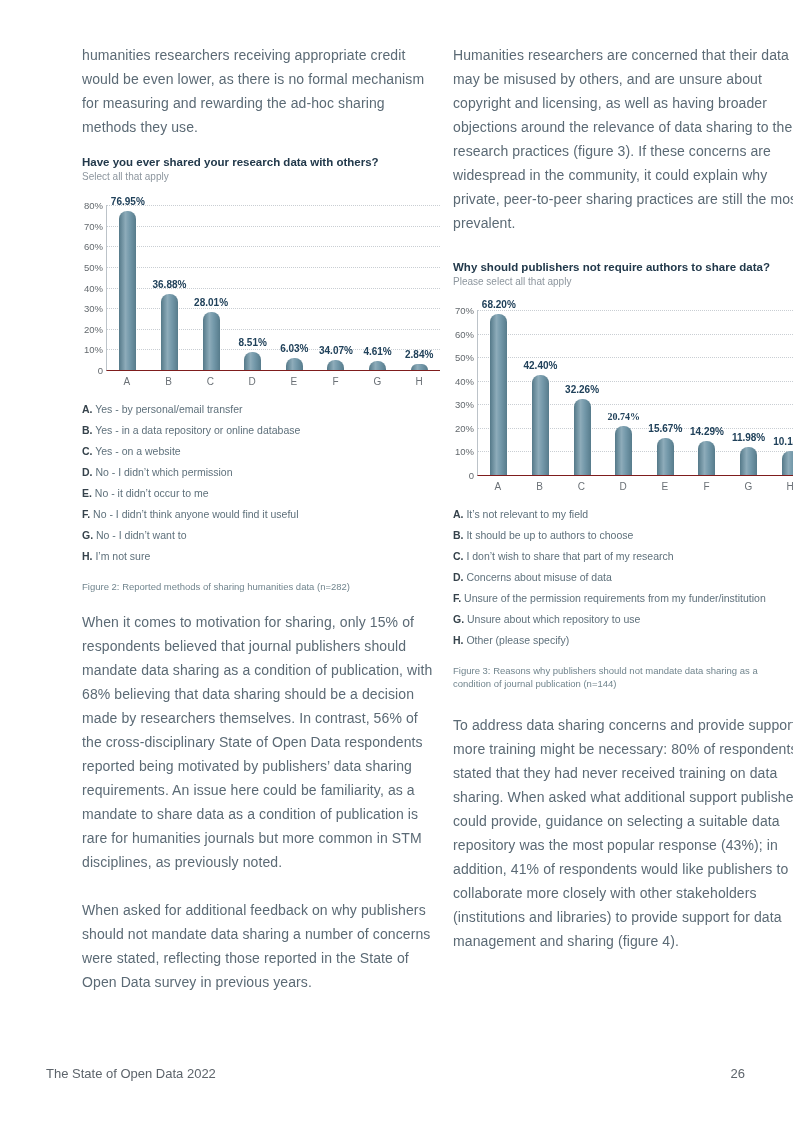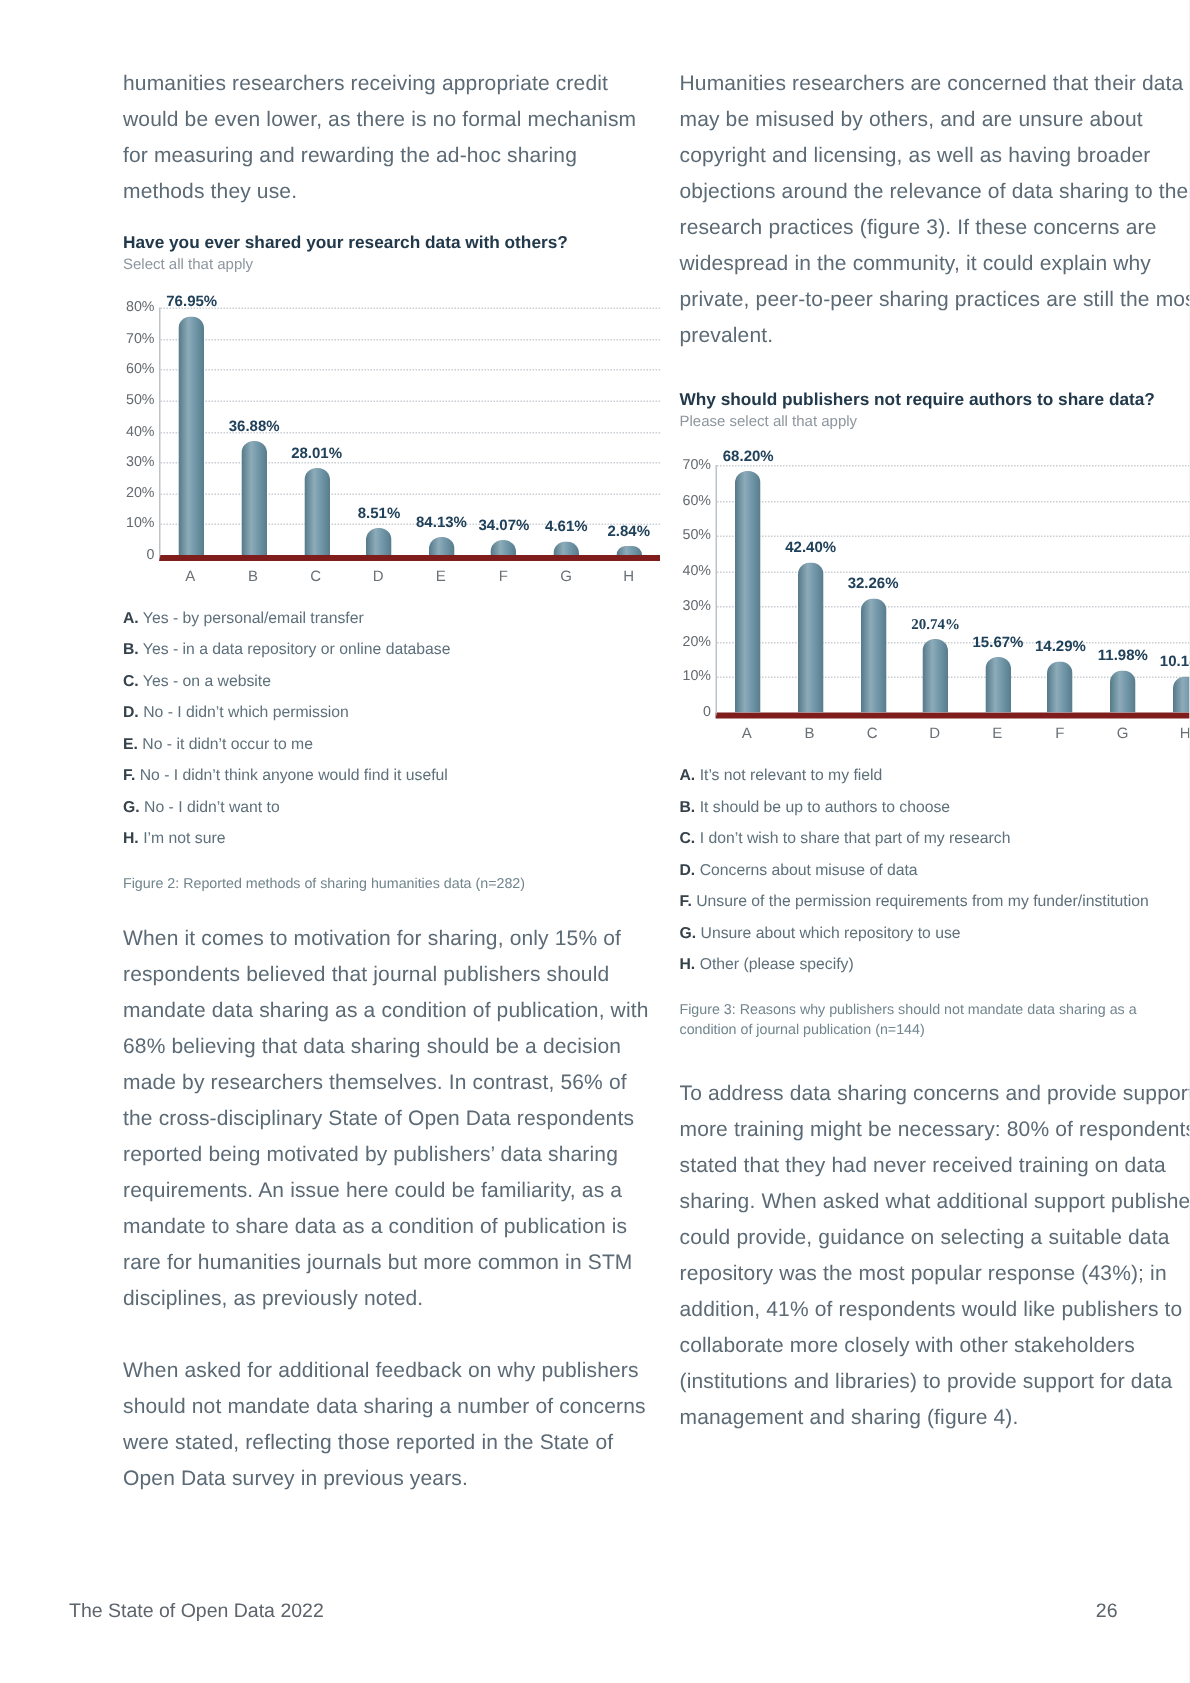--- a/index.html
+++ b/index.html
@@ -39,21 +39,21 @@
     line-height: 13px;
     margin-top: 1px;
   }
 
   .chart { margin-top: 8px; padding-left: 24px; position: relative; }
   .plot {
     position: relative;
     height: 165px;
     margin-top: 22px;
     border-left: 1px solid #bcc3c9;
-    border-bottom: 4px solid #7f1d1d;
+    border-bottom: 1px solid #7f1d1d;
   }
   .gridline {
     position: absolute; left: 0; right: 0; height: 0;
     border-top: 1px dotted #c9ced3;
   }
   .y-tick {
     position: absolute;
     left: -26px; width: 22px;
     text-align: right;
     font-size: 9.5px;
@@ -168,21 +168,21 @@
               <div class="slot">
                 <div class="bar" style="height: 35.0125%; background-color: rgb(109, 148, 166);"></div>
                 <div class="bar-value" style="bottom: calc(35.0125% + 4px);">28.01%</div>
               </div>
               <div class="slot">
                 <div class="bar" style="height: 10.6375%; background-color: rgb(109, 148, 166);"></div>
                 <div class="bar-value" style="bottom: calc(10.6375% + 4px);">8.51%</div>
               </div>
               <div class="slot">
                 <div class="bar" style="height: 7.5375%; background-color: rgb(109, 148, 166);"></div>
-                <div class="bar-value" style="bottom: calc(7.5375% + 4px);">84.13%</div>
+                <div class="bar-value" style="bottom: calc(7.5375% + 4px);">6.03%</div>
               </div>
               <div class="slot">
                 <div class="bar" style="height: 6.2%; background-color: rgb(109, 148, 166);"></div>
                 <div class="bar-value" style="bottom: calc(6.2% + 4px);">34.07%</div>
               </div>
               <div class="slot">
                 <div class="bar" style="height: 5.7625%; background-color: rgb(109, 148, 166);"></div>
                 <div class="bar-value" style="bottom: calc(5.7625% + 4px);">4.61%</div>
               </div>
               <div class="slot">

